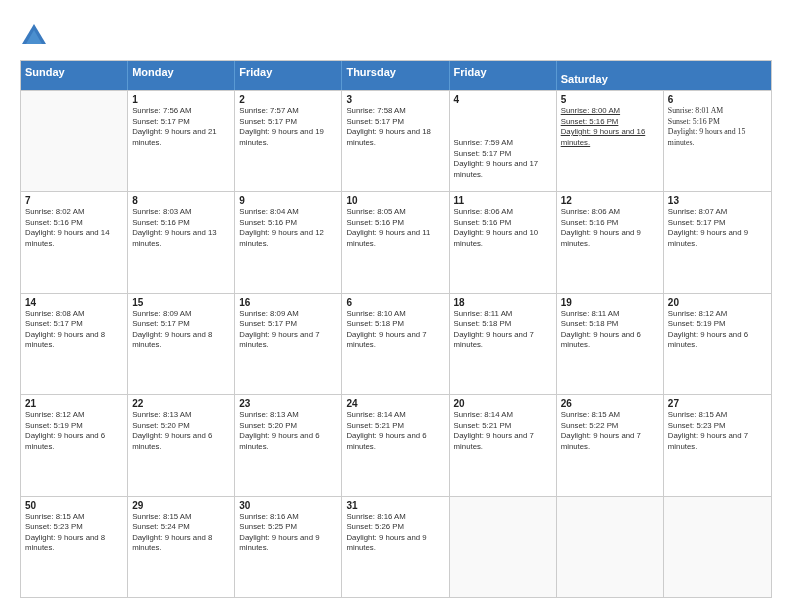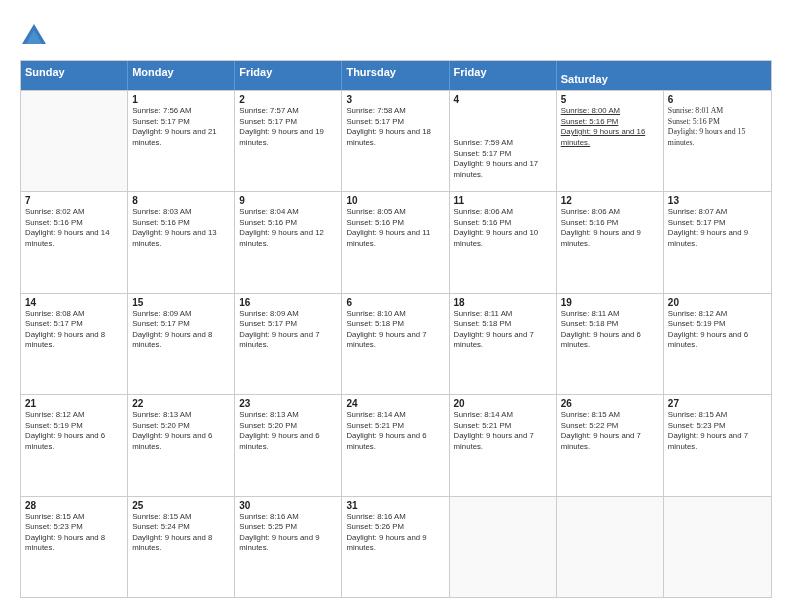--- a/index.html
+++ b/index.html
@@ -315,27 +315,27 @@
           </div>
           <div class="cal-cell">
             <div class="cell-date">27</div>
             <div class="cell-info" style="white-space: pre-line;">Sunrise: 8:15 AM
 Sunset: 5:23 PM
 Daylight: 9 hours and 7 minutes.</div>
           </div>
         </div>
         <div class="cal-row">
           <div class="cal-cell">
-            <div class="cell-date">28</div>
+            <div class="cell-date">50</div>
             <div class="cell-info" style="white-space: pre-line;">Sunrise: 8:15 AM
 Sunset: 5:23 PM
 Daylight: 9 hours and 8 minutes.</div>
           </div>
           <div class="cal-cell">
-            <div class="cell-date">25</div>
+            <div class="cell-date">29</div>
             <div class="cell-info" style="white-space: pre-line;">Sunrise: 8:15 AM
 Sunset: 5:24 PM
 Daylight: 9 hours and 8 minutes.</div>
           </div>
           <div class="cal-cell">
             <div class="cell-date">30</div>
             <div class="cell-info" style="white-space: pre-line;">Sunrise: 8:16 AM
 Sunset: 5:25 PM
 Daylight: 9 hours and 9 minutes.</div>
           </div>

